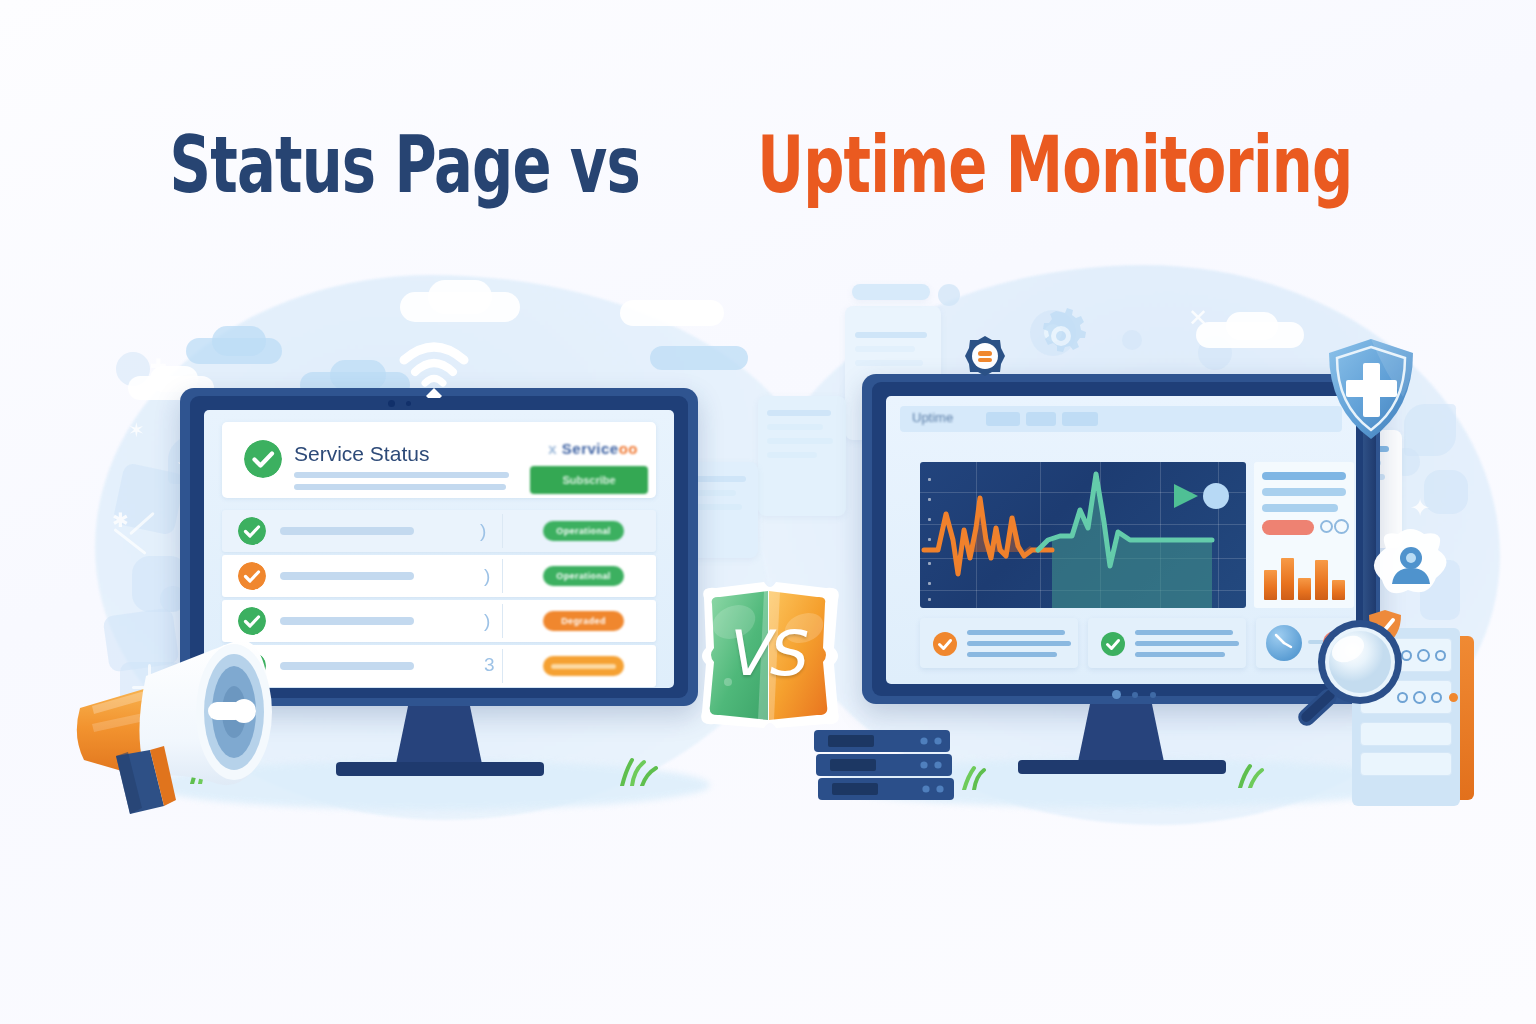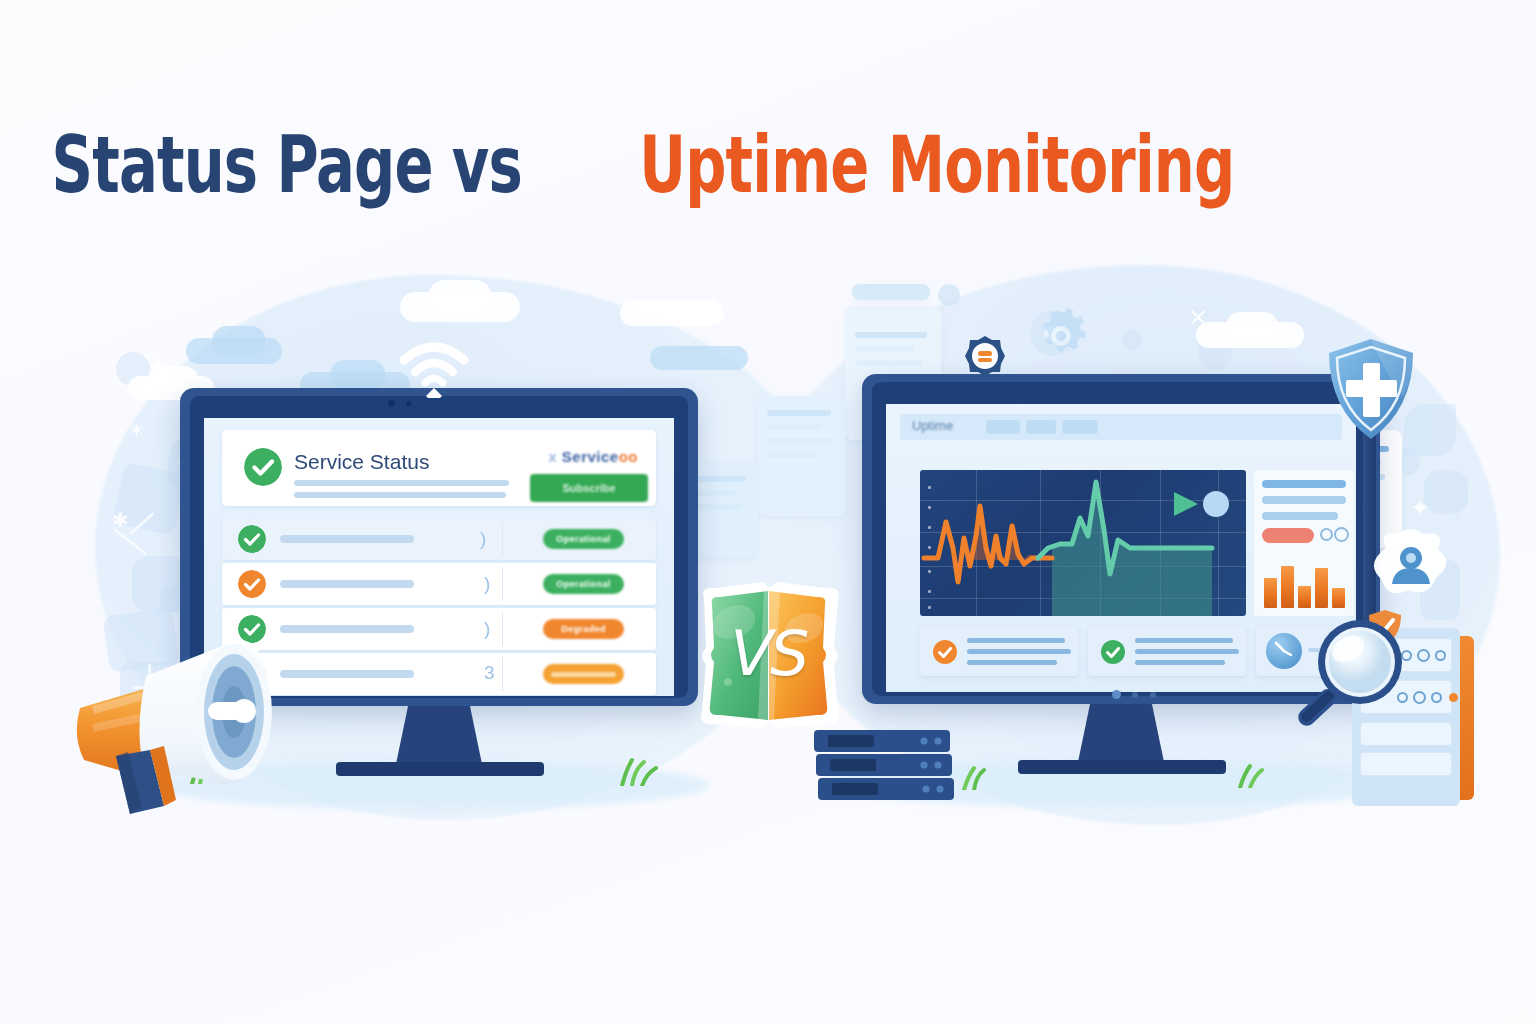--- a/index.html
+++ b/index.html
@@ -7,21 +7,21 @@
   body {
     font-family: "Liberation Sans", sans-serif;
     background:#fbfbff;
     position:relative;
   }
   #stage { position:absolute; inset:0; background:linear-gradient(160deg,#fdfdff 0%,#f8f9ff 40%,#fcfcff 100%); }
 
   
   .title-wrap{
     position:absolute; left:0; top:120px; width:100%;
-    white-space:nowrap;
+    text-align:center; white-space:nowrap;
   }
   .title-wrap span{
     font-family:"DejaVu Sans", sans-serif;
     font-weight:bold;
     font-size:78px;
     letter-spacing:-1px;
     font-stretch:condensed;
     transform:scaleX(0.82);
     display:inline-block;
     transform-origin:center;
@@ -53,21 +53,21 @@
 
   
   .bgcard{ position:absolute; background:#eaf4fd; border-radius:8px; box-shadow:0 2px 6px rgba(120,160,200,.10);}
   .bgcard .bl{ position:absolute; background:#cfe5f8; height:6px; border-radius:3px;}
 
   
   .monitor{ position:absolute; }
   .bezel{ position:absolute; background:#2f5490; border-radius:14px;
           box-shadow:0 10px 26px rgba(40,70,120,.22);}
   .bezel-in{ position:absolute; background:#1f3f78; border-radius:9px;}
-  .screen{ position:absolute; border-radius:0; overflow:hidden;margin-top:8px;}
+  .screen{ position:absolute; border-radius:5px; overflow:hidden;}
   .neck{ position:absolute; background:#27437c; }
   .base{ position:absolute; background:#1f3a6e; border-radius:4px;}
   .camdot{ position:absolute; width:7px; height:7px; border-radius:50%; background:#11306a;}
 
   
   #leftScreen{ background:linear-gradient(180deg,#e8f3fd 0%,#dfeefb 100%); }
   .sp-head{ position:absolute; left:18px; top:12px; right:18px; height:76px;
             background:#ffffff; border-radius:5px; box-shadow:0 1px 4px rgba(120,160,200,.18);}
   .check{ border-radius:50%; display:flex; align-items:center; justify-content:center;
           color:#fff; font-weight:bold; position:absolute;}

